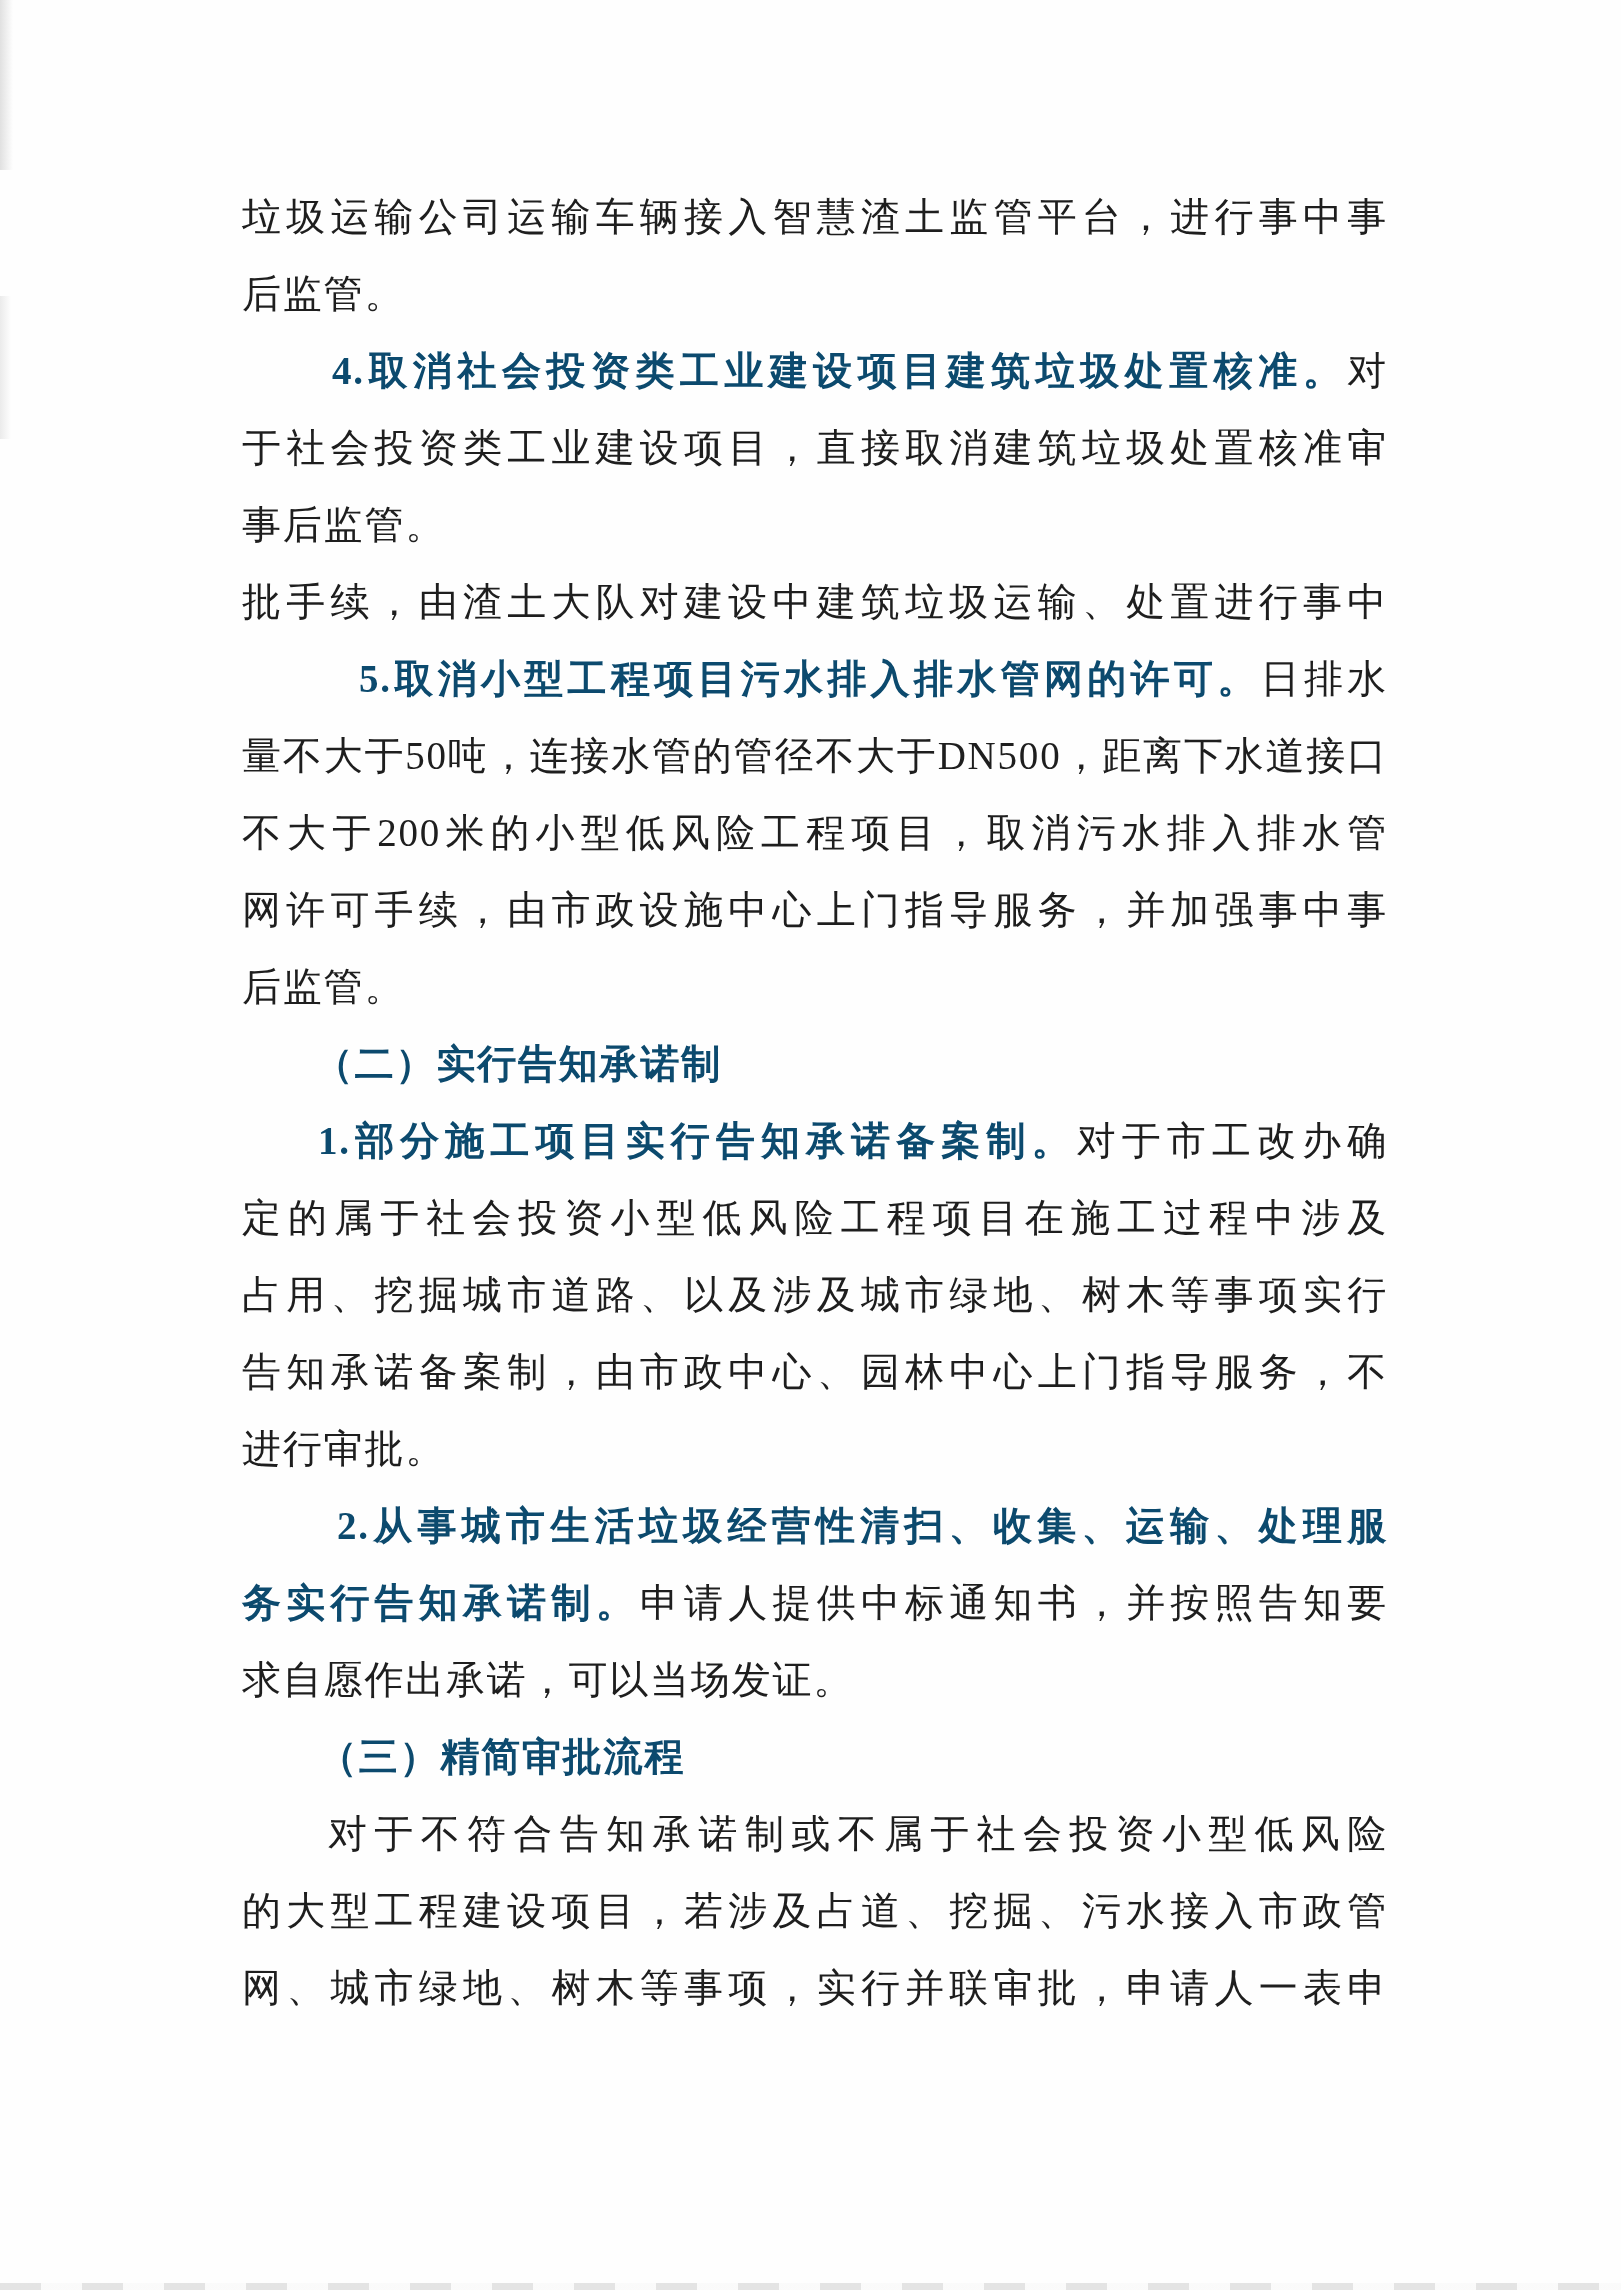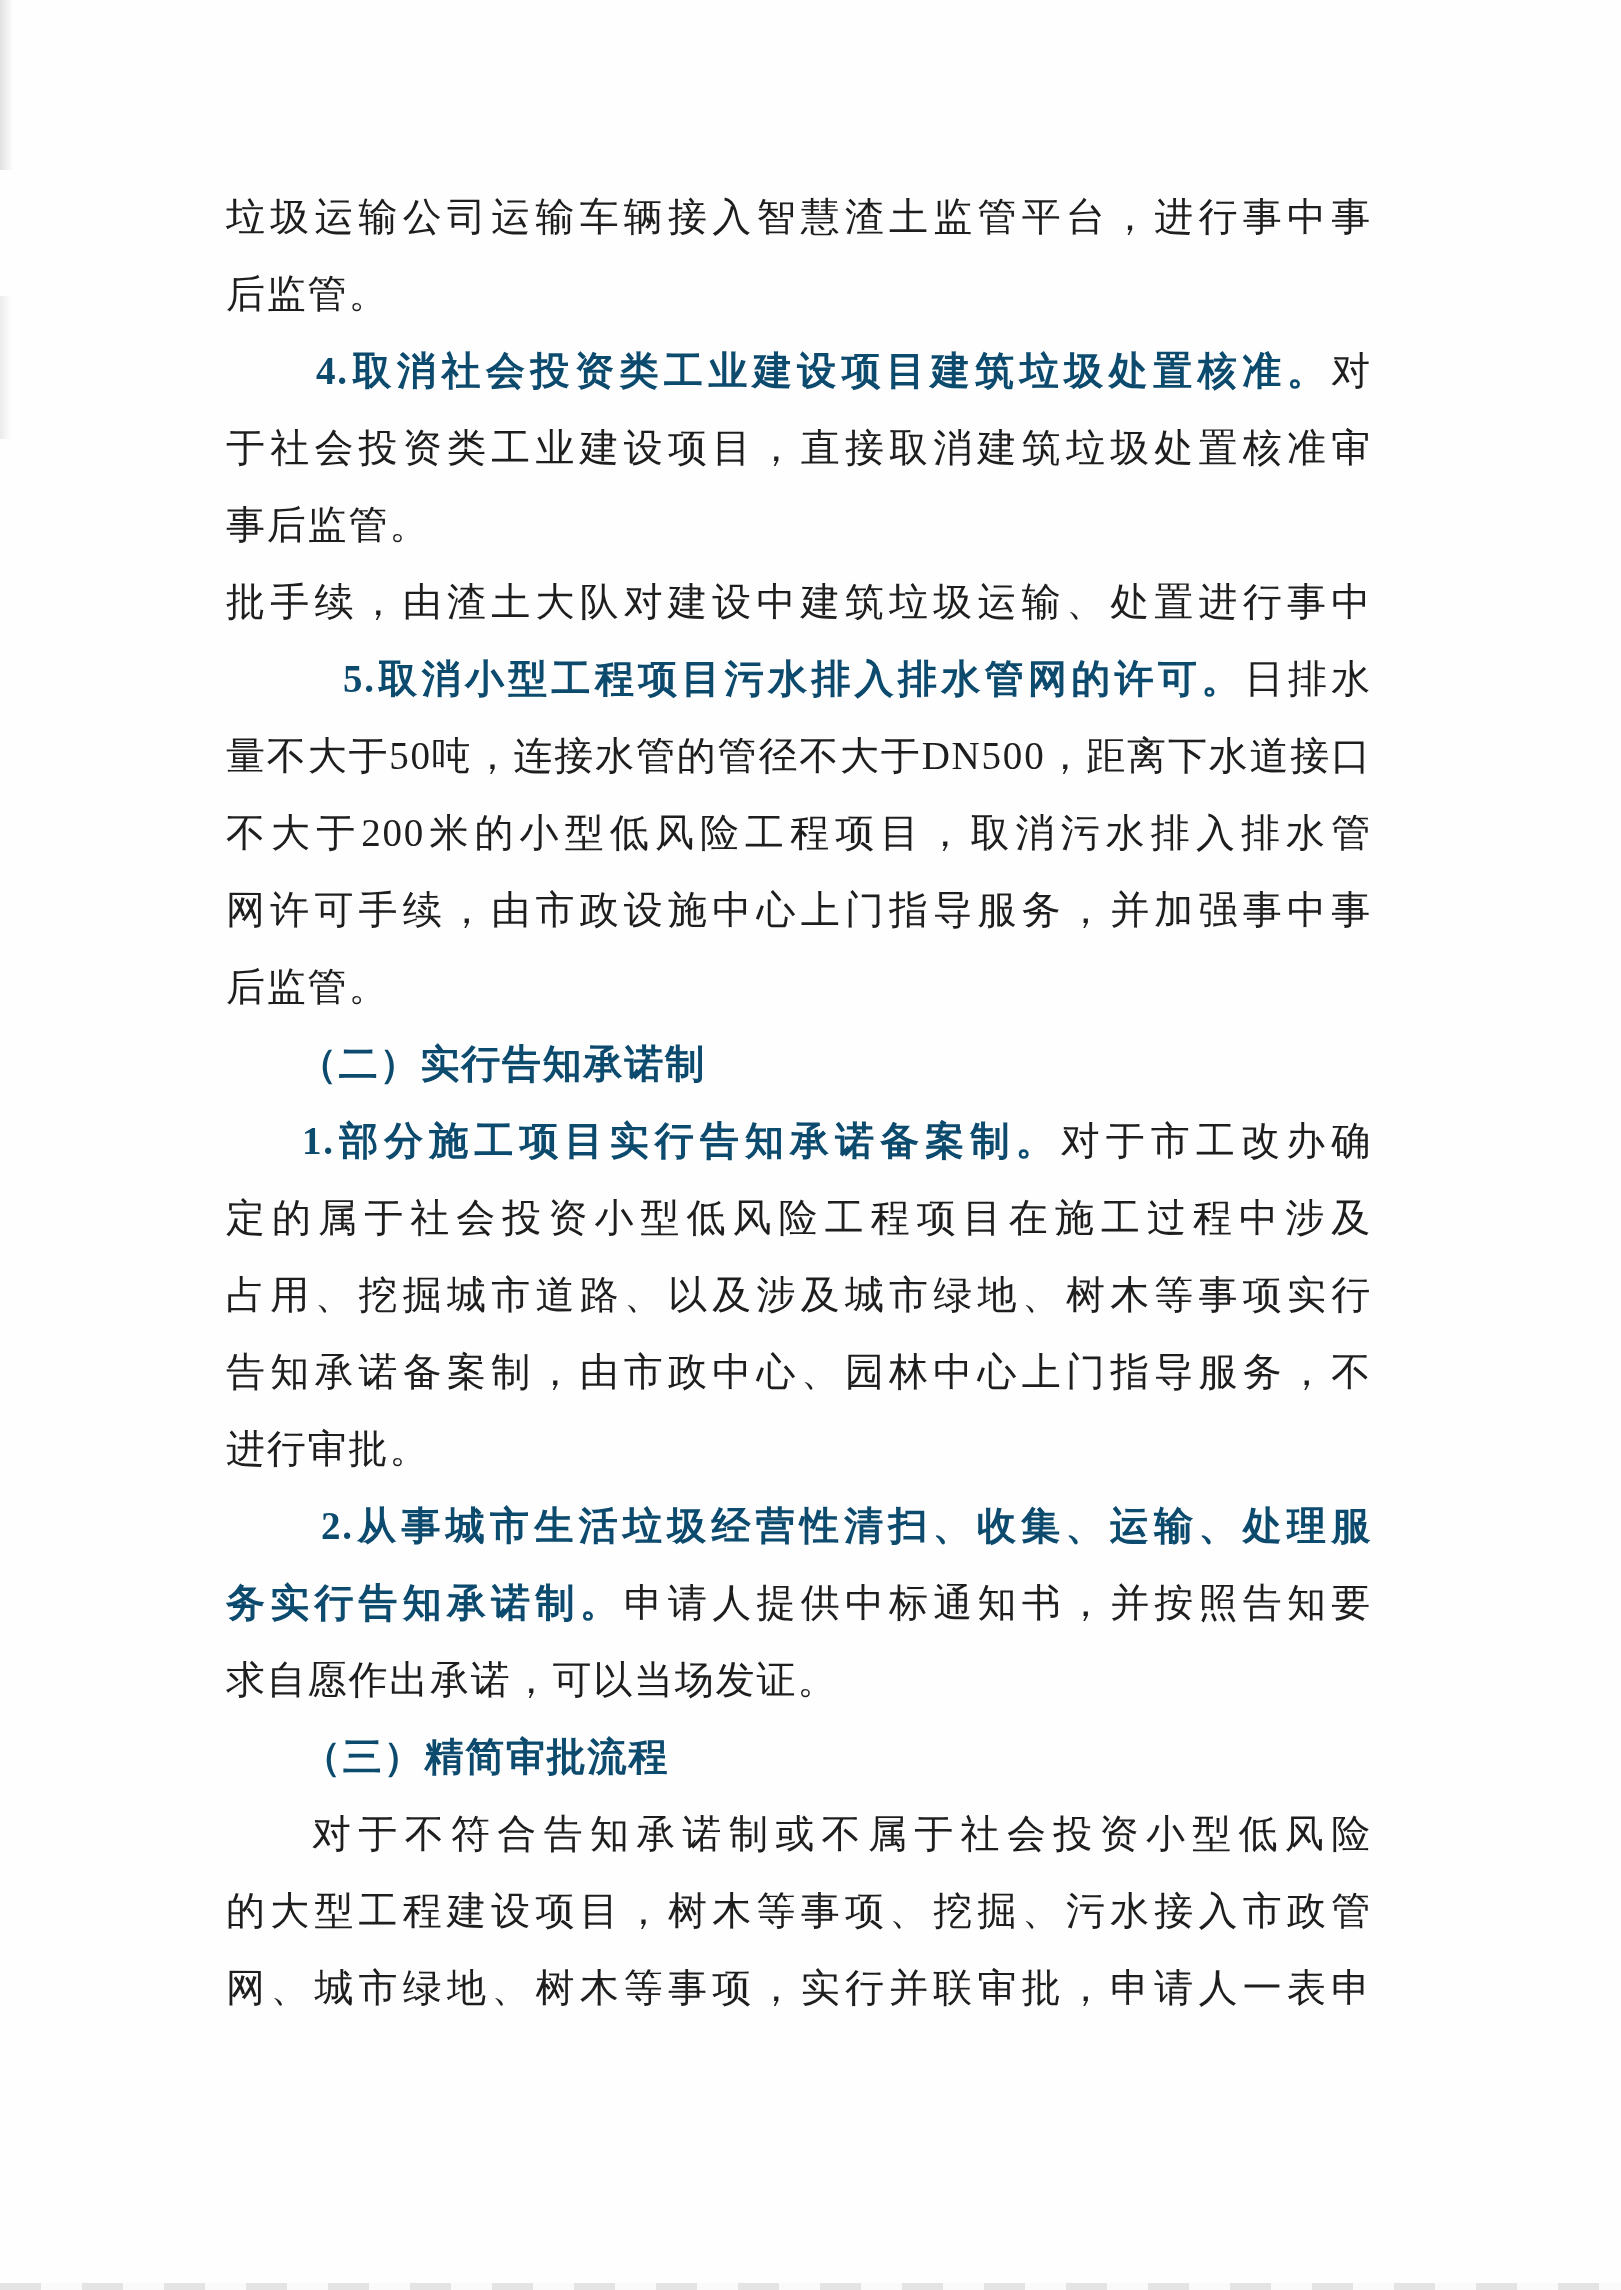--- a/index.html
+++ b/index.html
@@ -11,21 +11,21 @@
     position: relative;
     width: 1621px;
     height: 2291px;
     background: #fefefe;
     overflow: hidden;
     font-family: "Liberation Serif", "DejaVu Serif", serif;
     color: #1e1e1e;
   }
   .text-block {
     position: absolute;
-    left: 226px;
+    left: 242px;
     top: 178px;
     width: 1146px;
   }
   .line {
     height: 77px;
     line-height: 77px;
     font-size: 39px;
     letter-spacing: 1.8px;
     white-space: normal;
     text-align: left;
@@ -82,20 +82,20 @@
       <div class="line j" style="text-indent: 76px;"><span class="run bold">1.部分施工项目实行告知承诺备案制。</span><span class="run">对于市工改办确</span></div>
       <div class="line j" style="text-indent: 0px;"><span class="run">定的属于社会投资小型低风险工程项目在施工过程中涉及</span></div>
       <div class="line j" style="text-indent: 0px;"><span class="run">占用、挖掘城市道路、以及涉及城市绿地、树木等事项实行</span></div>
       <div class="line j" style="text-indent: 0px;"><span class="run">告知承诺备案制，由市政中心、园林中心上门指导服务，不</span></div>
       <div class="line" style="text-indent: 0px;"><span class="run">进行审批。</span></div>
       <div class="line j" style="text-indent: 95px;"><span class="run bold">2.从事城市生活垃圾经营性清扫、收集、运输、处理服</span></div>
       <div class="line j" style="text-indent: 0px;"><span class="run bold">务实行告知承诺制。</span><span class="run">申请人提供中标通知书，并按照告知要</span></div>
       <div class="line" style="text-indent: 0px;"><span class="run">求自愿作出承诺，可以当场发证。</span></div>
       <div class="line" style="text-indent: 76px;"><span class="run bold">（三）精简审批流程</span></div>
       <div class="line j" style="text-indent: 86px;"><span class="run">对于不符合告知承诺制或不属于社会投资小型低风险</span></div>
-      <div class="line j" style="text-indent: 0px;"><span class="run">的大型工程建设项目，树木等事项、挖掘、污水接入市政管</span></div>
+      <div class="line j" style="text-indent: 0px;"><span class="run">的大型工程建设项目，若涉及占道、挖掘、污水接入市政管</span></div>
       <div class="line j" style="text-indent: 0px;"><span class="run">网、城市绿地、树木等事项，实行并联审批，申请人一表申</span></div>
     </div>
   <div class="artifact-left-top"></div>
   <div class="artifact-left-mid"></div>
   <div class="artifact-bottom"></div>
 </div>
 
 
 </body></html>

